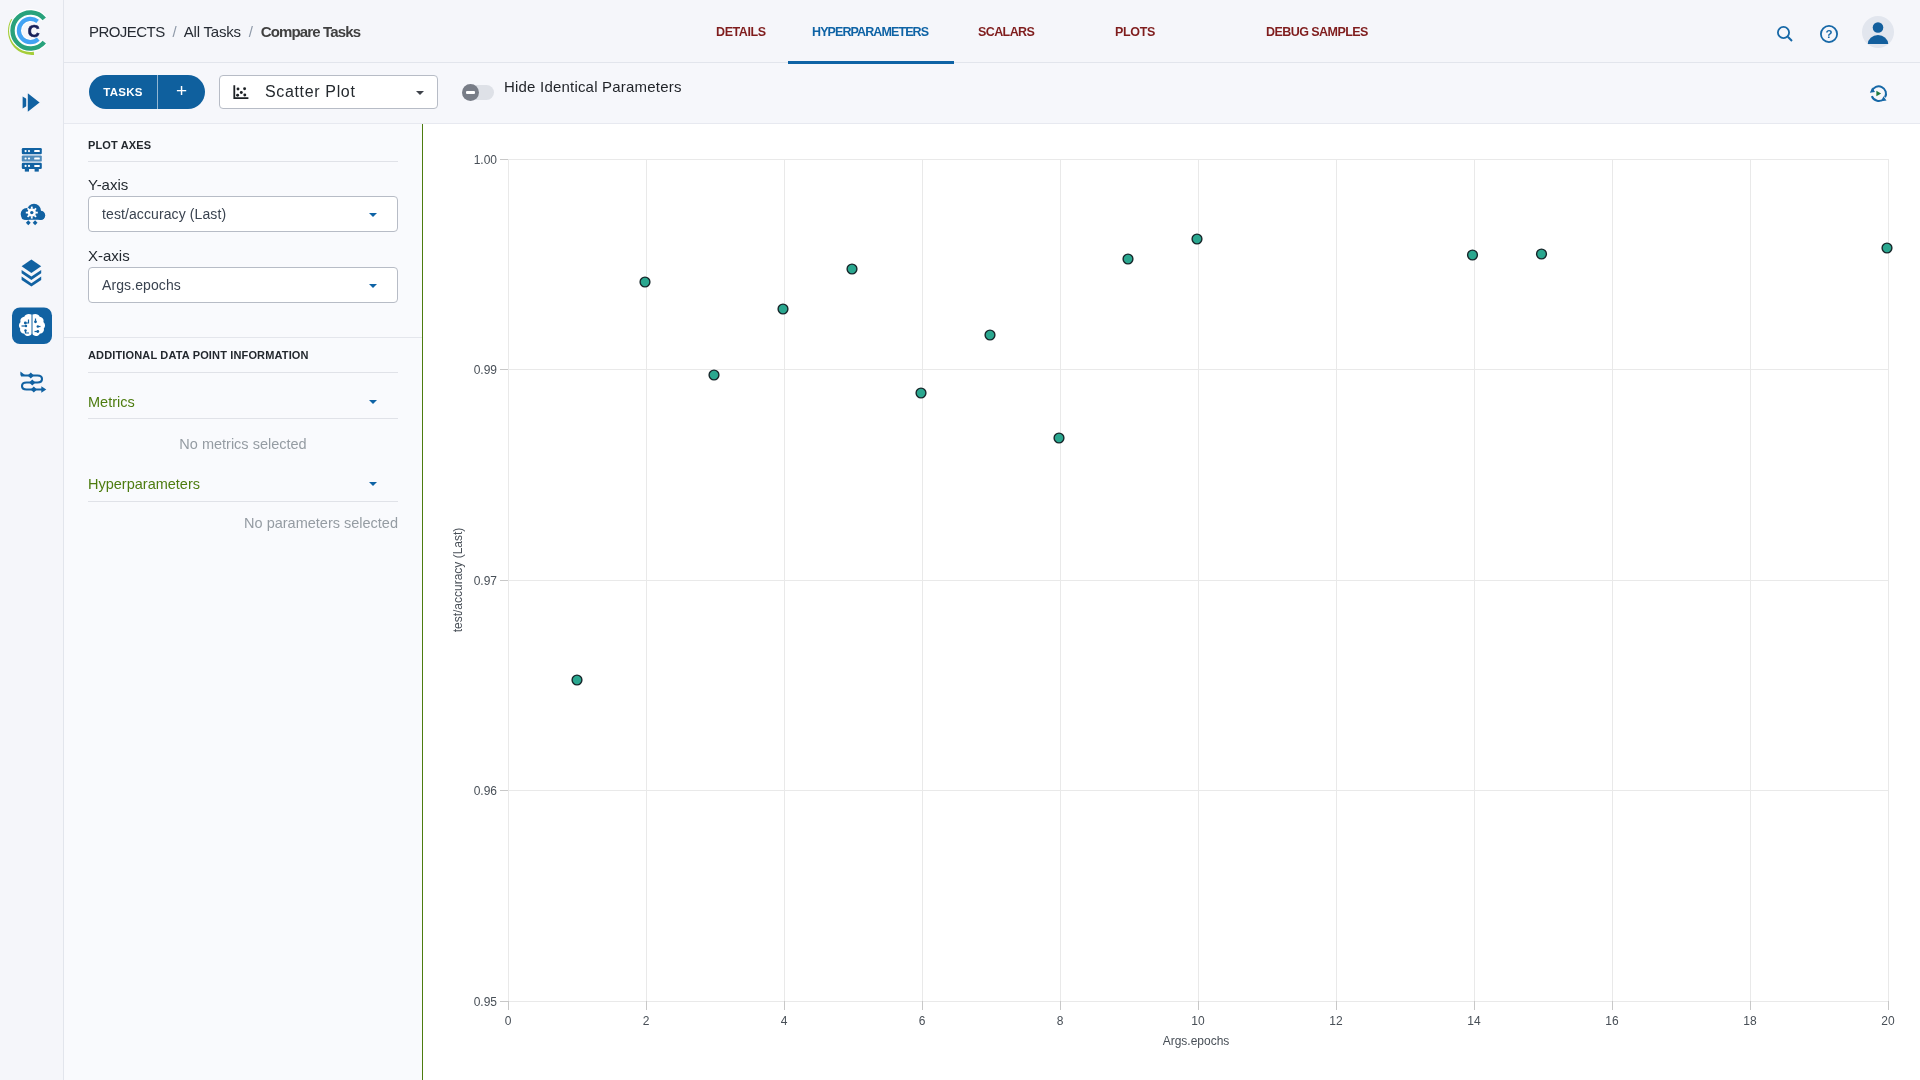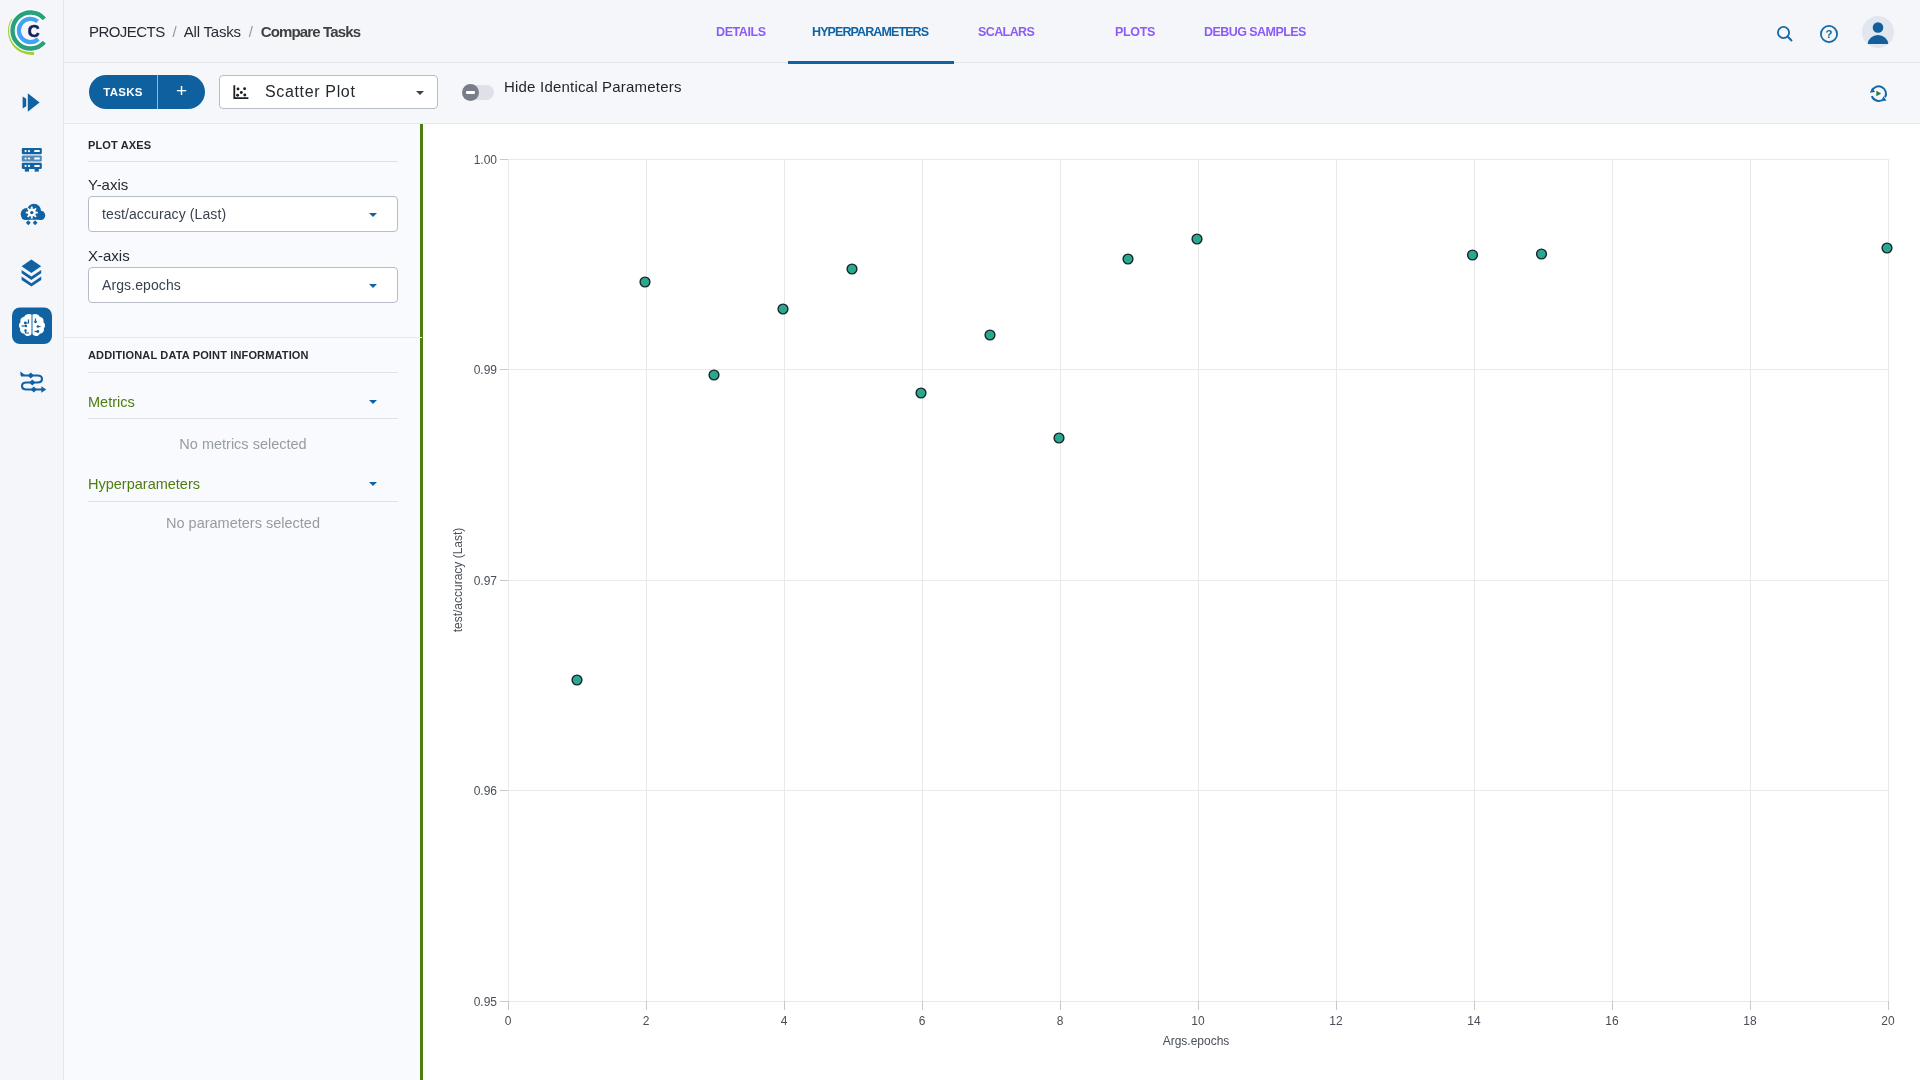--- a/index.html
+++ b/index.html
@@ -7,21 +7,21 @@
     font-family:"Liberation Sans", sans-serif; }
   .abs { position:absolute; }
   #page { position:relative; width:1920px; height:1080px; background:#fff; }
 
   
   #header { left:0; top:0; width:1920px; height:63px; background:#f5f6fa;
     border-bottom:1px solid #e2e5ec; }
   #crumbs { left:89px; top:23px; font-size:15px; color:#262b33; letter-spacing:-0.2px; }
   #crumbs .sep { color:#8e99a8; padding:0 4px; font-size:15px; }
   #crumbs .cur { color:#404040; font-weight:bold; letter-spacing:-0.85px; }
-  .tab { position:absolute; top:24.7px; font-size:12.5px; font-weight:bold; color:#8b5cf6; }
+  .tab { position:absolute; top:24.7px; font-size:12.5px; font-weight:bold; color:#7f1d1d; }
   .tab.active { color:#0e63a5; }
   #tabline { position:absolute; left:788px; top:61px; width:166px; height:2.5px; background:#0e63a5; }
 
   
   #sidebar { left:0; top:0; width:64px; height:1080px; background:#f5f6fa;
     border-right:1px solid #e2e5ec; }
 
   
   #toolbar { left:64px; top:63px; width:1856px; height:61px; background:#f6f7fb;
     border-bottom:1px solid #e7e9f0; }
@@ -35,21 +35,21 @@
   #plotsel .txt { font-size:16px; letter-spacing:0.65px; color:#24292e; margin-left:16px; }
   #toggle { left:399px; top:22px; width:31px; height:15px; background:#dee1e7; border-radius:8px; }
   #toggle .knob { position:absolute; left:-1px; top:-1px; width:17px; height:17px;
     border-radius:50%; background:#787d87; }
   #toggle .knob:after { content:""; position:absolute; left:3.8px; top:7.4px; width:9.4px;
     height:2.2px; background:#fff; border-radius:1px; }
   #hidelbl { left:440px; top:14.5px; font-size:15px; letter-spacing:0.2px; color:#1f2227; }
 
   
   #lpanel { left:64px; top:124px; width:359px; height:956px; background:#f9fafd;
-    border-right:3px solid #4d7c0f; }
+    border-right:1px solid #4d7c0f; }
   .sechead { position:absolute; left:24px; font-size:11px; font-weight:bold;
     color:#23282e; letter-spacing:0.15px; }
   .rule { position:absolute; left:24px; width:310px; height:1px; background:#e0e2e8; }
   .lbl { position:absolute; left:24px; font-size:15px; color:#242a31; }
   .selbox { position:absolute; left:24px; width:310px; height:36px; background:#fff;
     border:1px solid #b7bcc6; border-radius:4px; }
   .selbox .txt { position:absolute; left:13px; top:50%; transform:translateY(-50%);
     font-size:14px; letter-spacing:0.1px; color:#3a4350; }
   .caret { position:absolute; width:0; height:0; border-left:4.7px solid transparent;
     border-right:4.7px solid transparent; border-top:4.7px solid #0e63a5; }
@@ -165,21 +165,21 @@
     <div id="wide-sep"></div>
     <div class="sechead" style="top:225px;">ADDITIONAL DATA POINT INFORMATION</div>
     <div class="rule" style="top:248px;"></div>
     <div class="ddrow" style="top:270px;">Metrics</div>
     <div class="caret" style="left:305px; top:276px;"></div>
     <div class="rule" style="top:294px;"></div>
     <div class="grayc" style="top:312px;">No metrics selected</div>
     <div class="ddrow" style="top:352px;">Hyperparameters</div>
     <div class="caret" style="left:305px; top:358px;"></div>
     <div class="rule" style="top:377px;"></div>
-    <div class="grayc" style="top:391px;">No parameters selected</div>
+    <div class="grayc" style="top:391px;text-align:right;">No parameters selected</div>
   </div>
 
   <div id="toolbar" class="abs">
     <div id="tasksbtn" class="abs">
         <div class="t1">TASKS</div>
         <div class="t2">+</div>
       </div>
     <div id="plotsel" class="abs">
       <svg width="16" height="16" viewBox="0 0 16 16" style="margin-left:13px;">
         <path d="M1.3 1.3 V14.1 H15.4" stroke="#1d2125" stroke-width="1.8" fill="none"></path>
@@ -209,21 +209,21 @@
       <polygon points="7.4,6.7 12.1,9.5 7.4,12.3" fill="#1e7a41"></polygon>
     </svg>
   </div>
 
   <div id="header" class="abs">
     <div id="crumbs" class="abs"><span style="letter-spacing:-0.55px;">PROJECTS</span> <span class="sep">/</span> All Tasks <span class="sep">/</span> <span class="cur">Compare Tasks</span></div>
     <span class="tab" style="left:716px; letter-spacing:-0.4px;">DETAILS</span>
     <span class="tab active" style="left:812px; letter-spacing:-0.9px;">HYPERPARAMETERS</span>
     <span class="tab" style="left:978px; letter-spacing:-0.6px;">SCALARS</span>
     <span class="tab" style="left:1083px; letter-spacing:-0.35px;padding-left:32px;">PLOTS</span>
-    <span class="tab" style="left:1164px; letter-spacing:-0.55px;padding-left:40px;">DEBUG SAMPLES</span>
+    <span class="tab" style="left:1226px; letter-spacing:-0.55px;padding-left:40px;">DEBUG SAMPLES</span>
     <div id="tabline"></div>
 
     <svg class="abs" style="left:1775px; top:24px;" width="20" height="20" viewBox="0 0 20 20">
       <circle cx="8.5" cy="8.5" r="5.6" fill="none" stroke="#1668a7" stroke-width="1.8"></circle>
       <line x1="12.8" y1="12.8" x2="17" y2="17" stroke="#1668a7" stroke-width="2"></line>
     </svg>
 
     <svg class="abs" style="left:1819px; top:23.5px;" width="20" height="20" viewBox="0 0 20 20">
       <circle cx="10" cy="10" r="8.1" fill="none" stroke="#1668a7" stroke-width="1.8"></circle>
       <text x="10" y="14.2" text-anchor="middle" font-size="11.5" font-weight="bold" fill="#1668a7" font-family="Liberation Sans, sans-serif">?</text>

